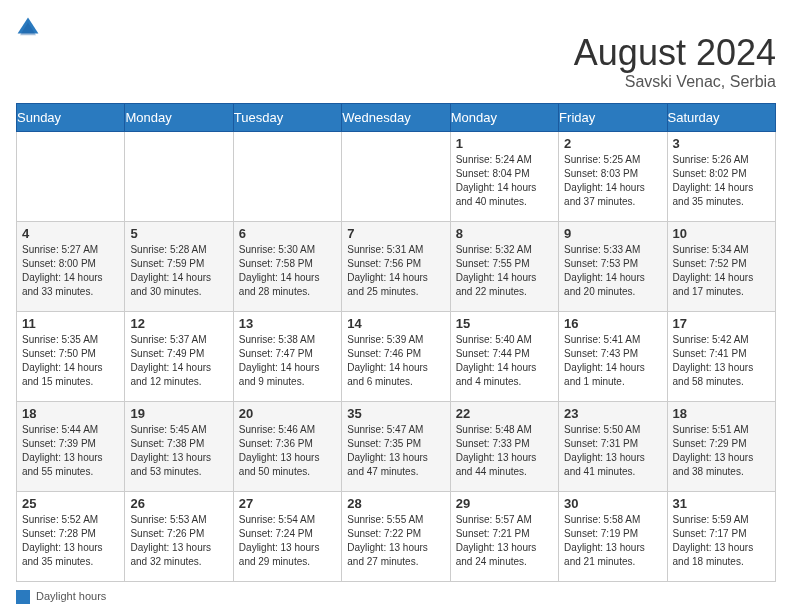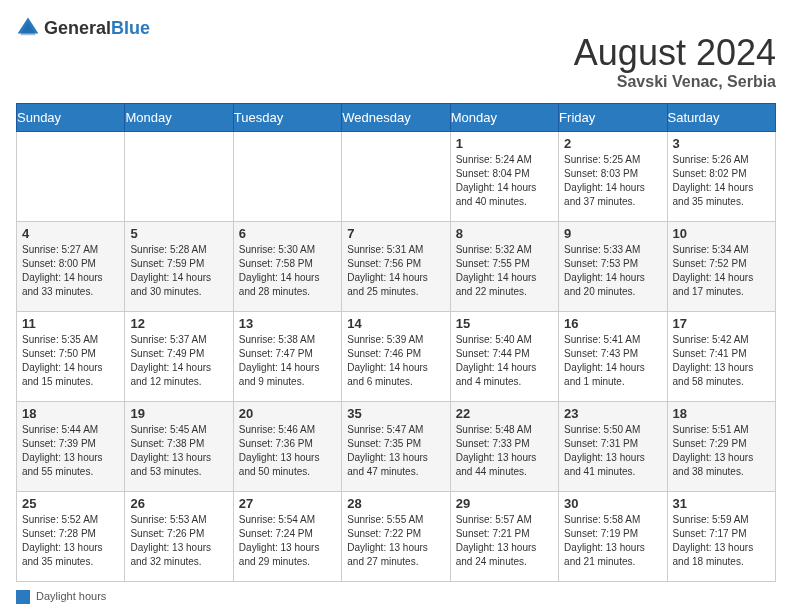--- a/index.html
+++ b/index.html
@@ -41,21 +41,20 @@
     .month-year {
       font-size: 36px;
       font-weight: normal;
       color: #333;
       line-height: 1.1;
       margin-top: 17px;
     }
     .location {
       font-size: 16px;
       color: #555;
-      font-weight: bold;
     }
     .calendar-table {
       width: 100%;
       border-collapse: collapse;
       font-size: 11px;
     }
     .calendar-table th {
       background: #2a7abf;
       color: #fff;
       padding: 6px 0;
@@ -109,23 +108,20 @@
   </style>
 </head>
 <body>
 
 <div class="header-area">
   <div class="logo">
     <svg class="logo-icon" viewBox="0 0 30 30" xmlns="http://www.w3.org/2000/svg">
       <polygon points="15,2 28,22 2,22" fill="#2a7abf"></polygon>
       <polygon points="15,8 25,24 5,24" fill="#1a5a9f" opacity="0.4"></polygon>
     </svg>
-    <div>
-      <span class="logo-text-general">General</span><span class="logo-text-blue">Blue</span>
-    </div>
   </div>
   <div class="title-area">
     <div class="month-year">August 2024</div>
     <div class="location">Savski Venac, Serbia</div>
   </div>
 </div>
 
 <table class="calendar-table">
   <thead>
     <tr>

